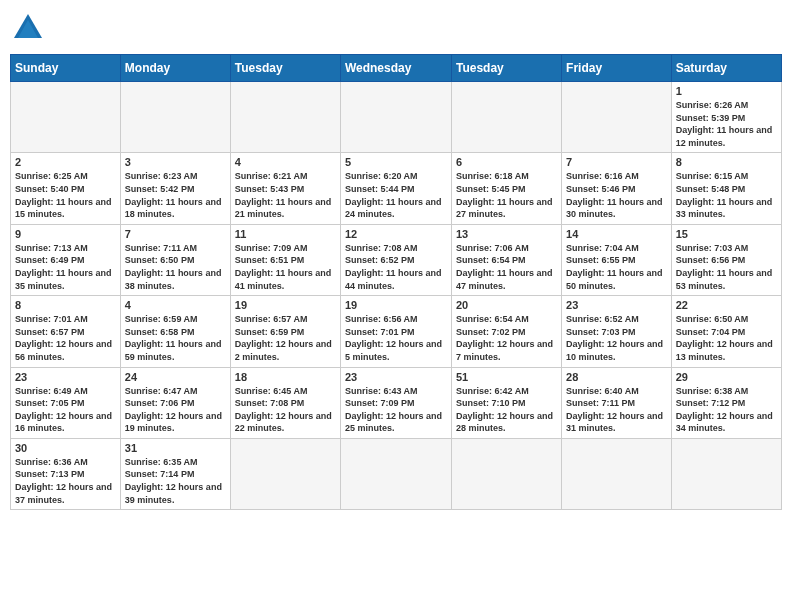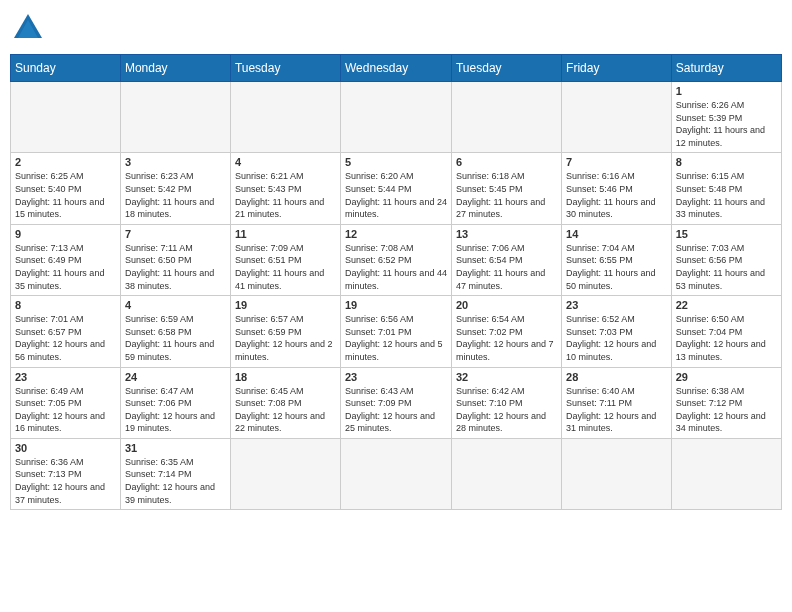--- a/index.html
+++ b/index.html
@@ -46,21 +46,21 @@
     }
     .calendar {
       width: 100%;
       border-collapse: collapse;
       border: 1px solid #bbb;
     }
     .calendar th {
       background: #1a6faf;
       color: #fff;
       font-size: 12px;
-      font-weight: normal;
+      font-weight: bold;
       padding: 6px 4px;
       text-align: left;
       border: 1px solid #1557a0;
     }
     .calendar td {
       vertical-align: top;
       border: 1px solid #ccc;
       padding: 3px 4px;
       font-size: 9.5px;
       color: #333;
@@ -74,20 +74,21 @@
     .day-num {
       font-size: 11px;
       font-weight: bold;
       display: block;
       margin-bottom: 2px;
     }
     .day-info {
       font-size: 9px;
       color: #333;
       line-height: 1.4;
+      font-weight: bold;
     }
   </style>
 </head>
 <body>
 
 <div class="header">
   <div class="logo">
     <svg class="logo-icon" viewBox="0 0 36 36">
       <polygon points="18,4 32,28 4,28" fill="#1a6faf"></polygon>
       <polygon points="18,10 28,28 8,28" fill="#2a90d0" opacity="0.5"></polygon>
@@ -229,21 +230,21 @@
         </td>
         <td>
           <span class="day-num">18</span>
           <div class="day-info">Sunrise: 6:45 AM<br>Sunset: 7:08 PM<br>Daylight: 12 hours and 22 minutes.</div>
         </td>
         <td>
           <span class="day-num">23</span>
           <div class="day-info">Sunrise: 6:43 AM<br>Sunset: 7:09 PM<br>Daylight: 12 hours and 25 minutes.</div>
         </td>
         <td>
-          <span class="day-num">32</span>
+          <span class="day-num">51</span>
           <div class="day-info">Sunrise: 6:42 AM<br>Sunset: 7:10 PM<br>Daylight: 12 hours and 28 minutes.</div>
         </td>
         <td>
           <span class="day-num">28</span>
           <div class="day-info">Sunrise: 6:40 AM<br>Sunset: 7:11 PM<br>Daylight: 12 hours and 31 minutes.</div>
         </td>
         <td>
           <span class="day-num">29</span>
           <div class="day-info">Sunrise: 6:38 AM<br>Sunset: 7:12 PM<br>Daylight: 12 hours and 34 minutes.</div>
         </td>

